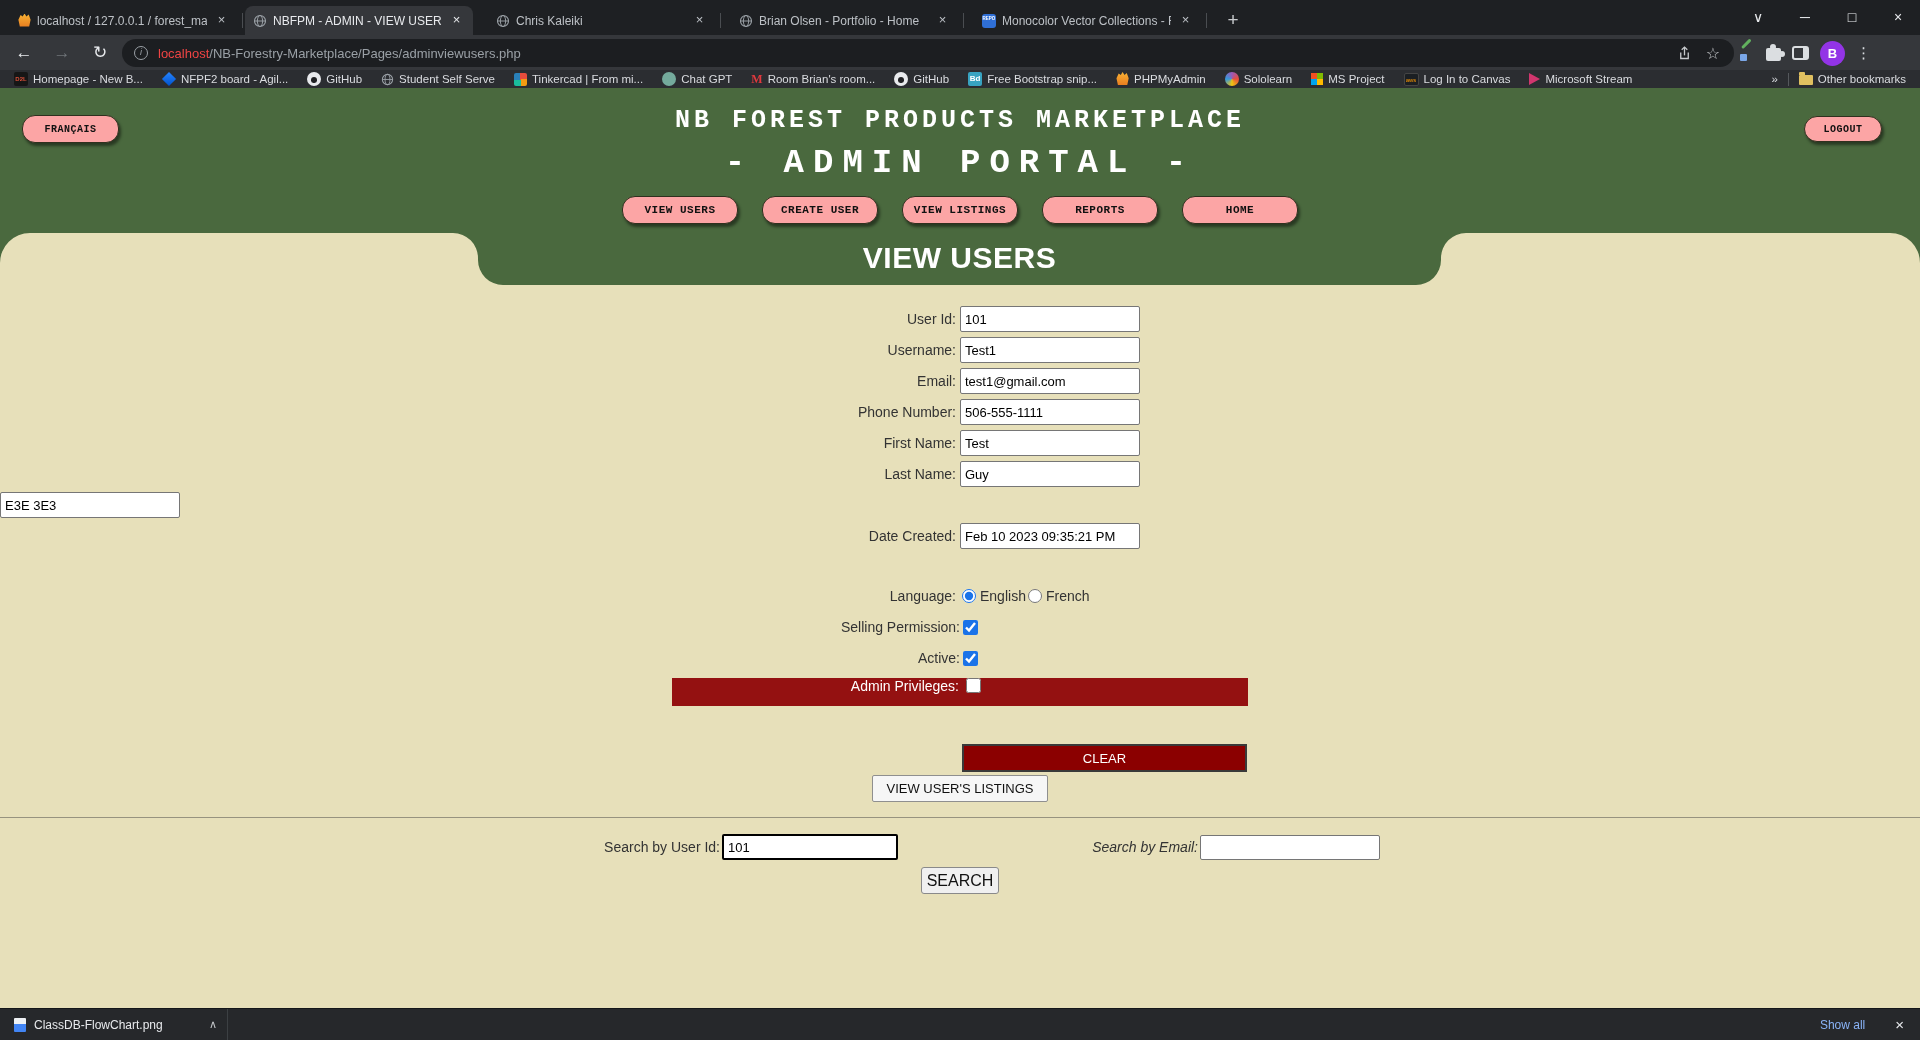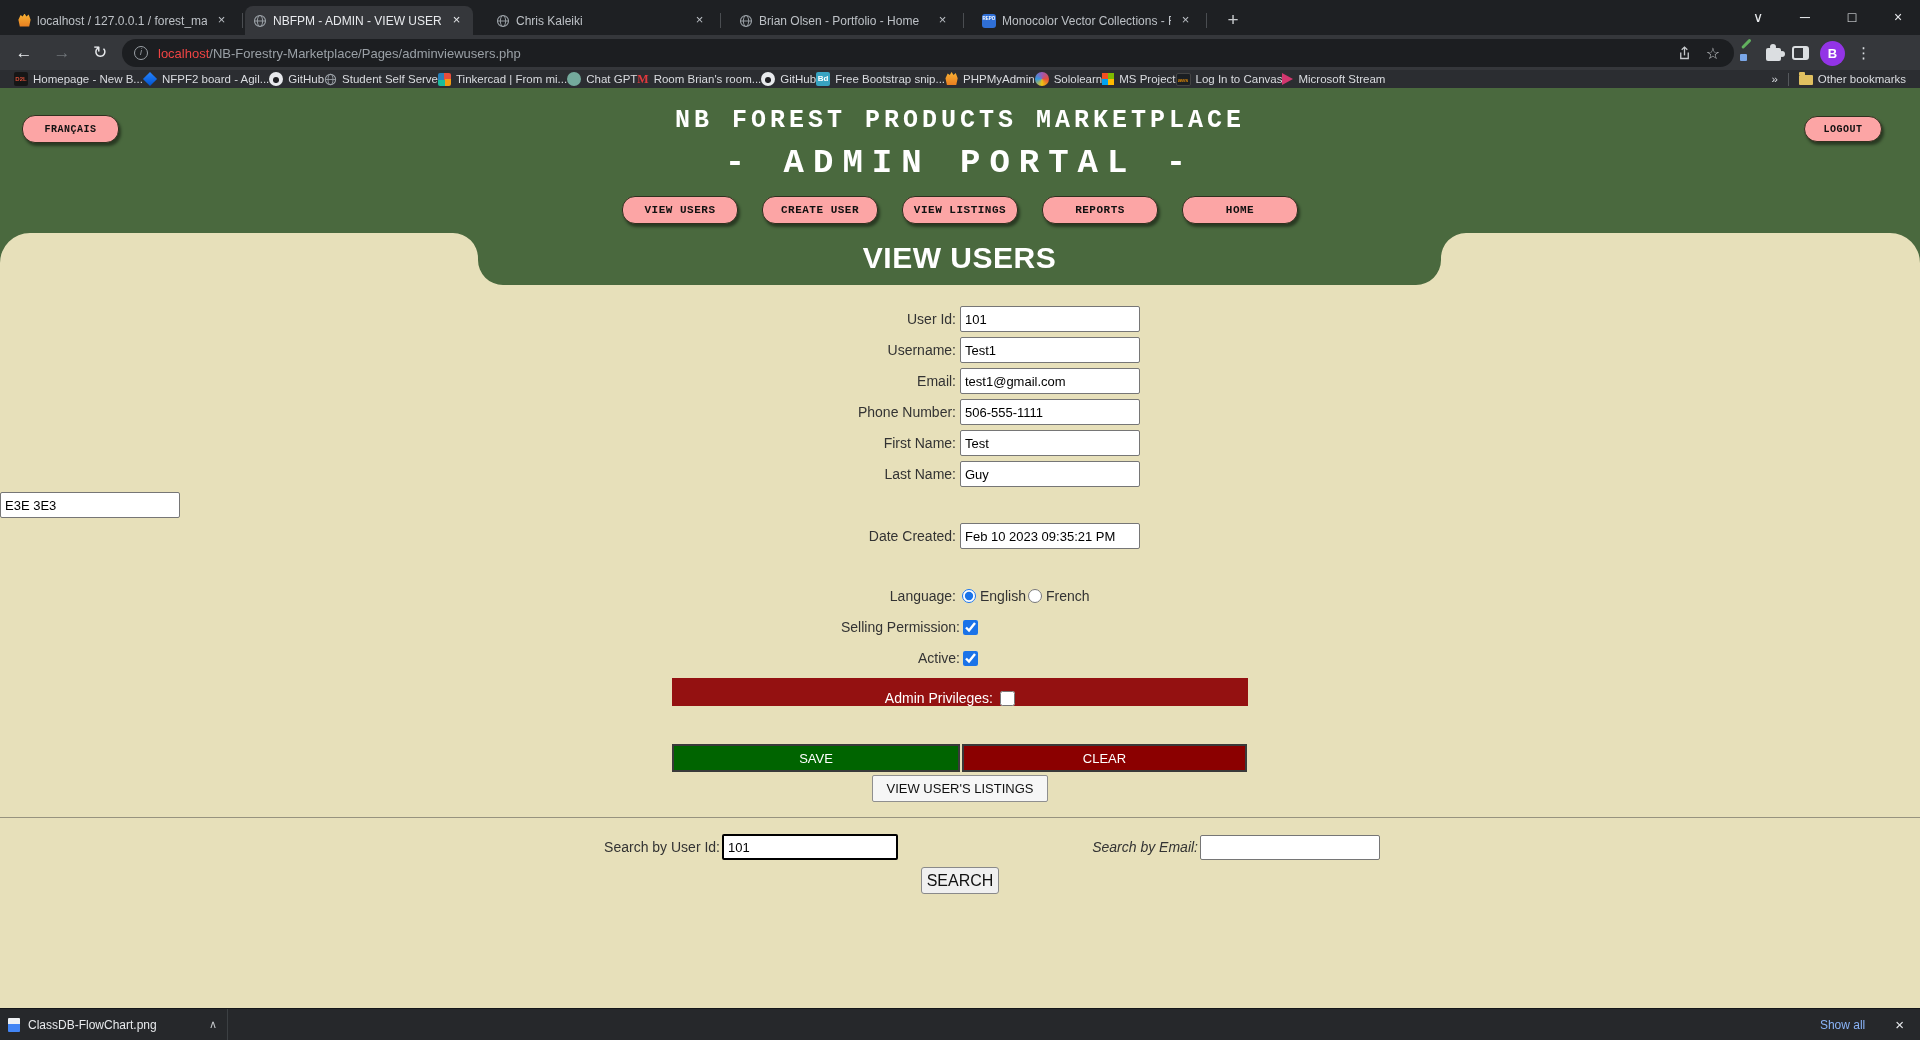--- a/index.html
+++ b/index.html
@@ -40,21 +40,21 @@
   .puzzle { width:15px; height:13px; background:#dbdee1; border-radius:2px; position:relative; margin-top:2px;}
   .puzzle:before { content:""; position:absolute; top:-4px; left:4px; width:6px; height:6px; background:#dbdee1; border-radius:50%; }
   .puzzle:after { content:""; position:absolute; right:-4px; top:3px; width:6px; height:6px; background:#dbdee1; border-radius:50%; }
   .sidepanel { width:17px; height:14px; border:2px solid #dbdee1; border-radius:3px; position:relative; }
   .sidepanel:before { content:""; position:absolute; right:0; top:0; bottom:0; width:4px; background:#dbdee1; }
   .avatar { width:25px; height:25px; border-radius:50%; background:#9334e6; color:#fff; font-size:13px;
             line-height:25px; text-align:center; font-weight:bold; }
   .dots { font-size:15px; color:#dbdee1; line-height:28px; }
   
   .bookbar { position:absolute; top:70px; left:0; right:0; height:18px; background:#2b2d31;
-             display:flex; align-items:center; padding:0 14px; font-size:11.5px; color:#dadce0; }
+             display:flex; align-items:center; padding:0 14px; gap:19px; font-size:11.5px; color:#dadce0; }
   .bm { display:flex; align-items:center; gap:5px; white-space:nowrap; }
   .bmr { margin-left:auto; display:flex; align-items:center; gap:10px; }
   .vsep { width:1px; height:13px; background:#55585c; }
   .ic { flex:0 0 auto; }
   .i-d2l { width:14px; height:14px; background:#161616; color:#d94f38; font-size:6px; font-weight:bold;
            text-align:center; line-height:14px; border-radius:2px; }
   .i-jira { width:10px; height:10px; background:linear-gradient(135deg,#2684ff,#0052cc); transform:rotate(45deg); margin:0 2px; }
   .i-gh { width:14px; height:14px; background:#e8eaed; border-radius:50%; position:relative; }
   .i-gh:before { content:""; position:absolute; left:4px; top:5px; width:6px; height:6px; background:#202124; border-radius:50% 50% 40% 40%; }
   .i-tinker { width:13px; height:13px; border-radius:2px;
@@ -99,21 +99,21 @@
   .frows { position:absolute; top:218px; left:0; width:100%; }
   .frow { display:flex; align-items:center; height:26px; margin-bottom:5px; }
   .flabel { flex:0 0 960px; text-align:right; font-size:14px; color:#333; padding-right:4px; }
   .finput { width:180px; height:26px; border:1px solid #767676; border-radius:2px; background:#fff;
             font-size:13px; padding:0 4px; color:#000; font-family:"Liberation Sans",sans-serif; }
   .lang-row { position:absolute; top:500px; left:0; width:100%; display:flex; align-items:center; font-size:14px; color:#333;}
   .lang-row input { accent-color:#1a73e8; width:14px; height:14px; margin:0 4px 0 2px; }
   .chk-row { position:absolute; left:0; width:100%; display:flex; align-items:center; font-size:14px; color:#333; }
   .chk-row input { accent-color:#1a73e8; width:15px; height:15px; margin-left:3px; }
   .admin-bar { position:absolute; top:590px; left:672px; width:576px; height:28px; background:#941111;
-               display:flex; align-items:flex-end;padding-left:34px; }
+               display:flex; align-items:flex-start; }
   .admin-bar .flabel { flex:0 0 291px; color:#fff; }
   .admin-bar input { width:15px; height:15px; margin-left:3px; accent-color:#1a73e8; }
   .save-btn { position:absolute; top:656px; left:672px; width:288px; height:28px; background:#006400;
       border:2px solid #3a3a3a; color:#fff; font-size:13px; display:flex; align-items:center; justify-content:center; cursor:pointer;}
   .clear-btn { position:absolute; top:656px; left:962px; width:285px; height:28px; background:#8b0000;
       border:2px solid #3a3a3a; color:#fff; font-size:13px; display:flex; align-items:center; justify-content:center; cursor:pointer;}
   .vul-btn { position:absolute; top:687px; left:872px; width:176px; height:27px; background:#f6f6f6;
       border:1px solid #8f8f8f; border-radius:2px; color:#111; font-size:13px;
       display:flex; align-items:center; justify-content:center; cursor:pointer; }
   .hr { position:absolute; top:729px; left:0; width:100%; border-top:1px solid #97937f; }
@@ -122,21 +122,21 @@
               border-radius:2px; font-size:13px; padding:0 4px; background:#fff; }
   .s-label2 { position:absolute; top:751px; left:940px; width:258px; text-align:right; font-size:14px; color:#333;font-style:italic; }
   .s-input2 { position:absolute; top:747px; left:1200px; width:180px; height:25px; border:1px solid #767676;
               border-radius:2px; font-size:13px; padding:0 4px; background:#fff; }
   .search-btn { position:absolute; top:779px; left:921px; width:78px; height:27px; background:#f0f0f0;
       border:1px solid #8a8a8a; border-radius:3px; font-size:16px; color:#111;
       display:flex; align-items:center; justify-content:center; cursor:pointer; }
   
   .dlbar { position:absolute; bottom:0; left:0; right:0; height:32px; background:#26282b;
            border-top:1px solid #151719; display:flex; align-items:center; color:#e8eaed; font-size:12px; }
-  .dl-item { display:flex; align-items:center; height:100%; width:228px; padding:0 10px 0 8px;
+  .dl-item { display:flex; align-items:center; height:100%; width:228px; padding:0 10px 0 14px;
              border-right:1px solid #3c4043; gap:8px; }
   .file-icon { width:12px; height:14px; border-radius:1px; background:linear-gradient(180deg,#eef1f4 45%,#4285f4 45%); }
   .dl-name { white-space:nowrap; overflow:hidden; }
   .dl-chevron { margin-left:auto; color:#c4c7ca; font-size:11px; }
   .show-all { margin-left:auto; color:#8ab4f8; margin-right:30px; cursor:pointer; }
   .dl-close { margin-right:16px; font-size:15px; color:#e8eaed; cursor:pointer; }
 </style>
 </head>
 <body>
 
@@ -371,21 +371,20 @@
     </div>
     <div class="chk-row" style="top:562px">
       <span class="flabel" style="padding-right:0">Active:</span>
       <input type="checkbox" checked="" style="">
     </div>
     <div class="admin-bar">
       <span class="flabel">Admin Privileges:</span>
       <input type="checkbox" style="">
     </div>
 
-    <div class="save-btn">SAVE</div>
     <div class="clear-btn">CLEAR</div>
     <div class="vul-btn">VIEW USER'S LISTINGS</div>
 
     <div class="hr"></div>
 
     <span class="s-label1">Search by User Id:</span>
     <input class="s-input1" value="101" style="">
     <span class="s-label2">Search by Email:</span>
     <input class="s-input2" value="" style="">
     <div class="search-btn">SEARCH</div>

